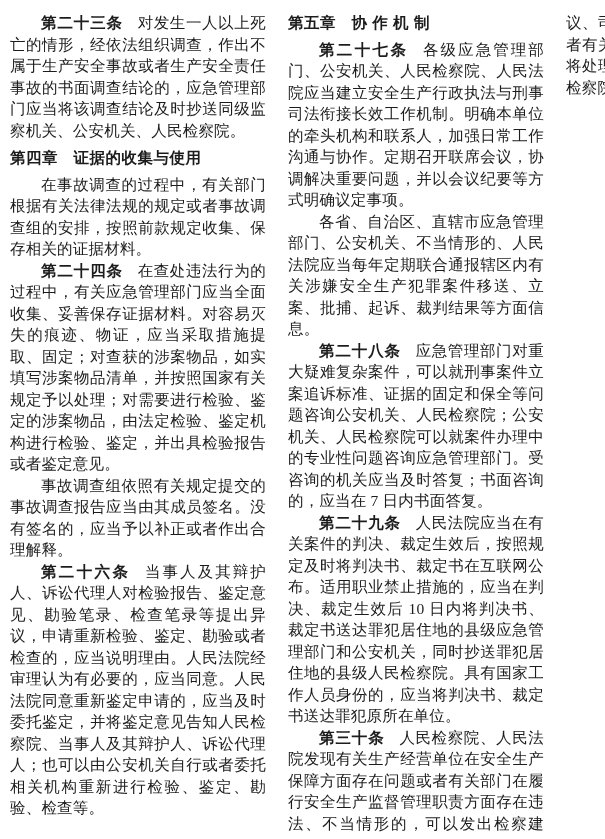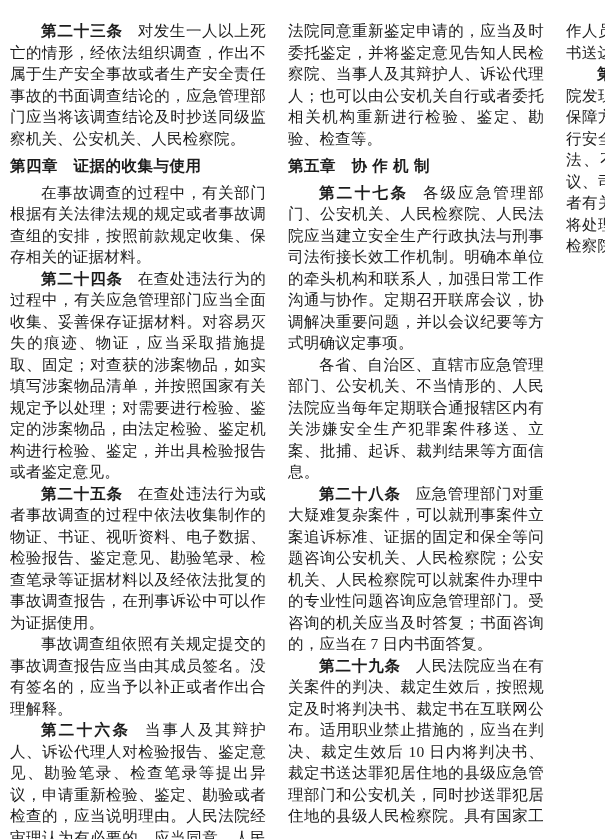--- a/index.html
+++ b/index.html
@@ -12,21 +12,21 @@
     height: 839px;
     overflow: hidden;
     font-family: "Liberation Serif", "DejaVu Serif", serif;
     color: #1c1c1c;
     -webkit-font-smoothing: antialiased;
   }
   .page {
     box-sizing: border-box;
     width: 554px;
     height: 839px;
-    padding: 20px 10px 5px 10px;
+    padding: 12px 10px 5px 10px;
     background: #ffffff;
   }
   .doc {
     column-count: 2;
     column-gap: 22px;
     column-fill: auto;
     height: 828px;
     font-size: 15.5px;
     line-height: 21.5px;
     text-align: justify;
@@ -63,21 +63,20 @@
   <div class="doc">
 
     <p class="para"><b class="art-no">第二十三条</b><span>对发生一人以上死亡的情形，经依法组织调查，作出不属于生产安全事故或者生产安全责任事故的书面调查结论的，应急管理部门应当将该调查结论及时抄送同级监察机关、公安机关、人民检察院。</span></p>
 
     <h2 class="chapter"><span class="chapter-no">第四章</span><span>证据的收集与使用</span></h2>
 
     <p class="para"><span>在事故调查的过程中，有关部门根据有关法律法规的规定或者事故调查组的安排，按照前款规定收集、保存相关的证据材料。</span></p>
 
     <p class="para"><b class="art-no">第二十四条</b><span>在查处违法行为的过程中，有关应急管理部门应当全面收集、妥善保存证据材料。对容易灭失的痕迹、物证，应当采取措施提取、固定；对查获的涉案物品，如实填写涉案物品清单，并按照国家有关规定予以处理；对需要进行检验、鉴定的涉案物品，由法定检验、鉴定机构进行检验、鉴定，并出具检验报告或者鉴定意见。</span></p>
 
-    <p class="para"><b class="art-no">第二十五条</b><span>在查处违法行为或者事故调查的过程中依法收集制作的物证、书证、视听资料、电子数据、检验报告、鉴定意见、勘验笔录、检查笔录等证据材料以及经依法批复的事故调查报告，在刑事诉讼中可以作为证据使用。</span></p>
 
     <p class="para"><span>事故调查组依照有关规定提交的事故调查报告应当由其成员签名。没有签名的，应当予以补正或者作出合理解释。</span></p>
 
     <p class="para"><b class="art-no">第二十六条</b><span>当事人及其辩护人、诉讼代理人对检验报告、鉴定意见、勘验笔录、检查笔录等提出异议，申请重新检验、鉴定、勘验或者检查的，应当说明理由。人民法院经审理认为有必要的，应当同意。人民法院同意重新鉴定申请的，应当及时委托鉴定，并将鉴定意见告知人民检察院、当事人及其辩护人、诉讼代理人；也可以由公安机关自行或者委托相关机构重新进行检验、鉴定、勘验、检查等。</span></p>
 
     <h2 class="chapter"><span class="chapter-no">第五章</span><span>协 作 机 制</span></h2>
 
     <p class="para"><b class="art-no">第二十七条</b><span>各级应急管理部门、公安机关、人民检察院、人民法院应当建立安全生产行政执法与刑事司法衔接长效工作机制。明确本单位的牵头机构和联系人，加强日常工作沟通与协作。定期召开联席会议，协调解决重要问题，并以会议纪要等方式明确议定事项。</span></p>
 
     <p class="para"><span>各省、自治区、直辖市应急管理部门、公安机关、不当情形的、人民法院应当每年定期联合通报辖区内有关涉嫌安全生产犯罪案件移送、立案、批捕、起诉、裁判结果等方面信息。</span></p>

